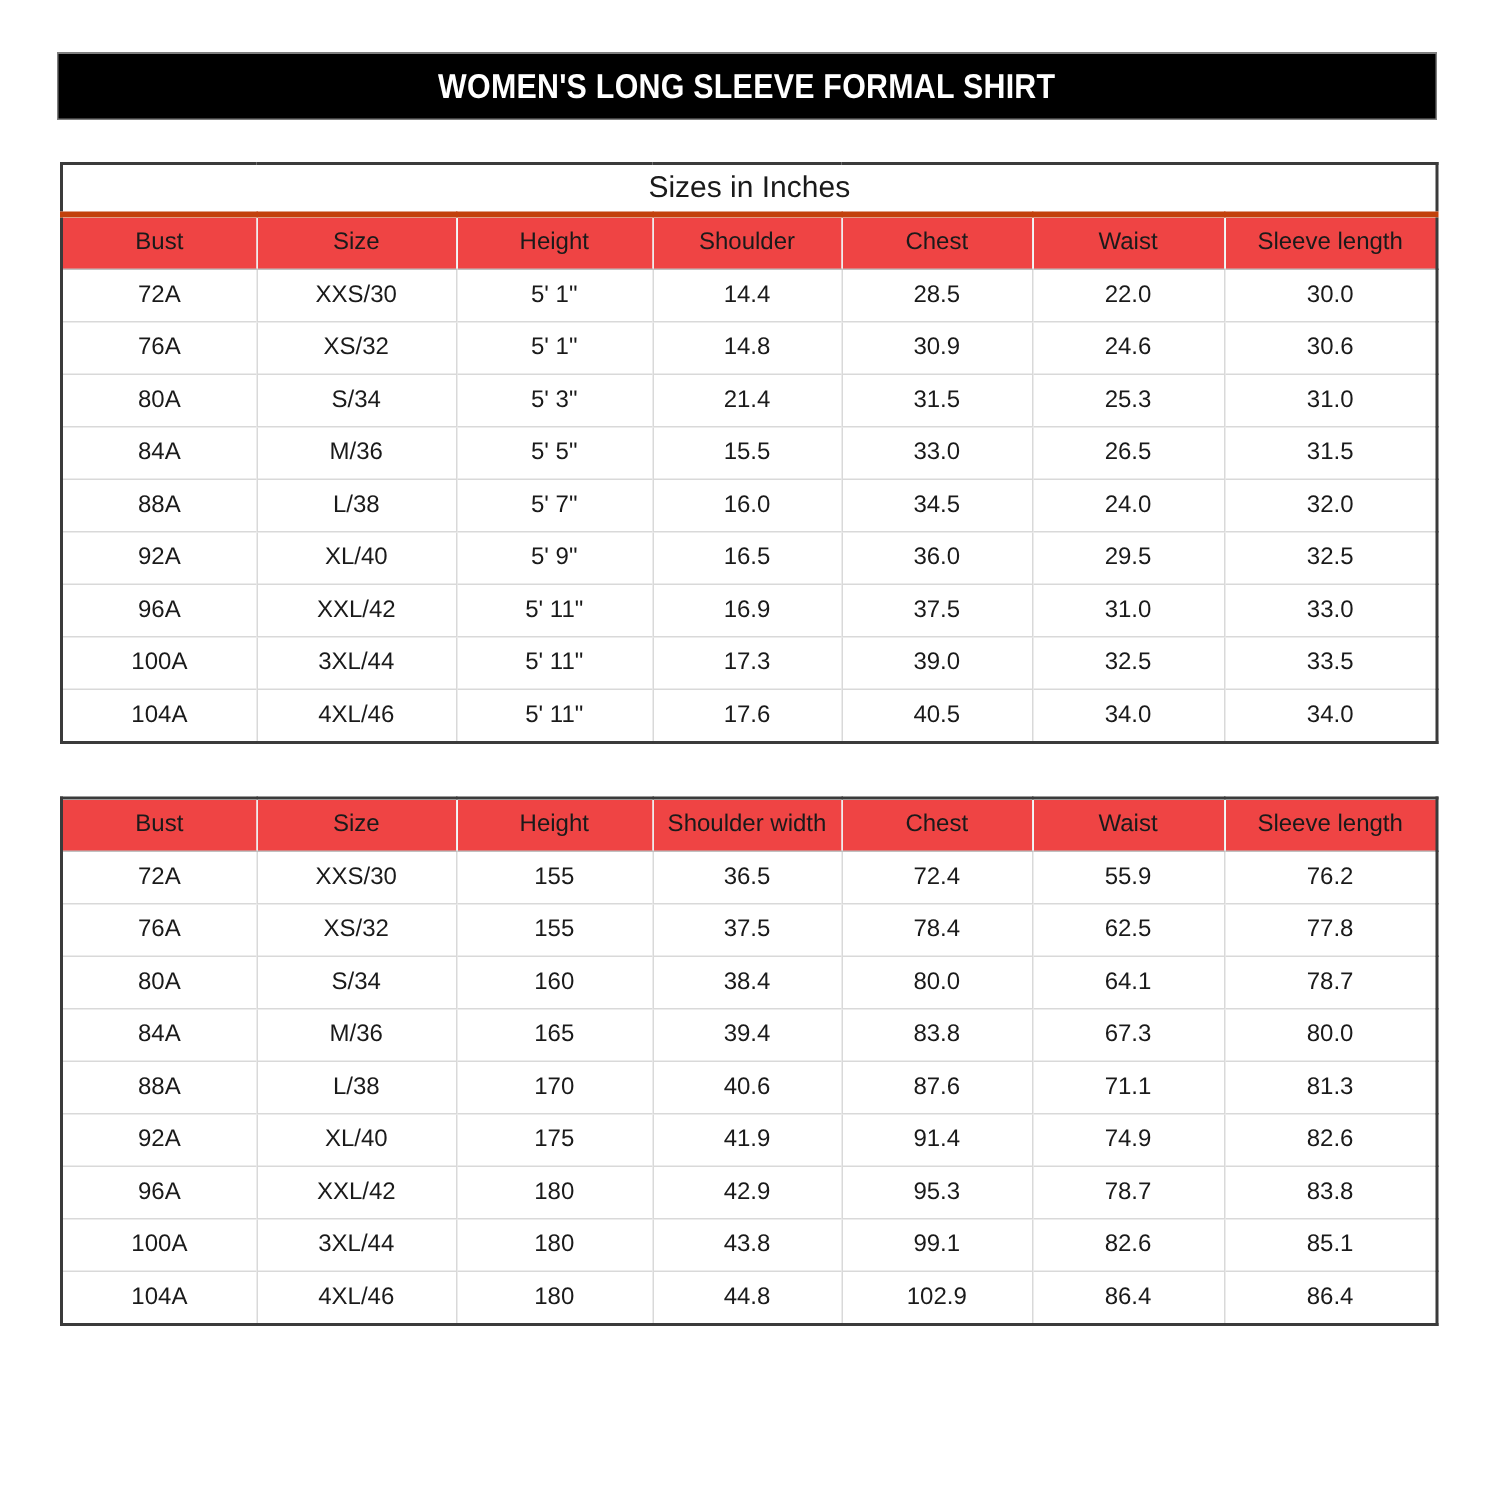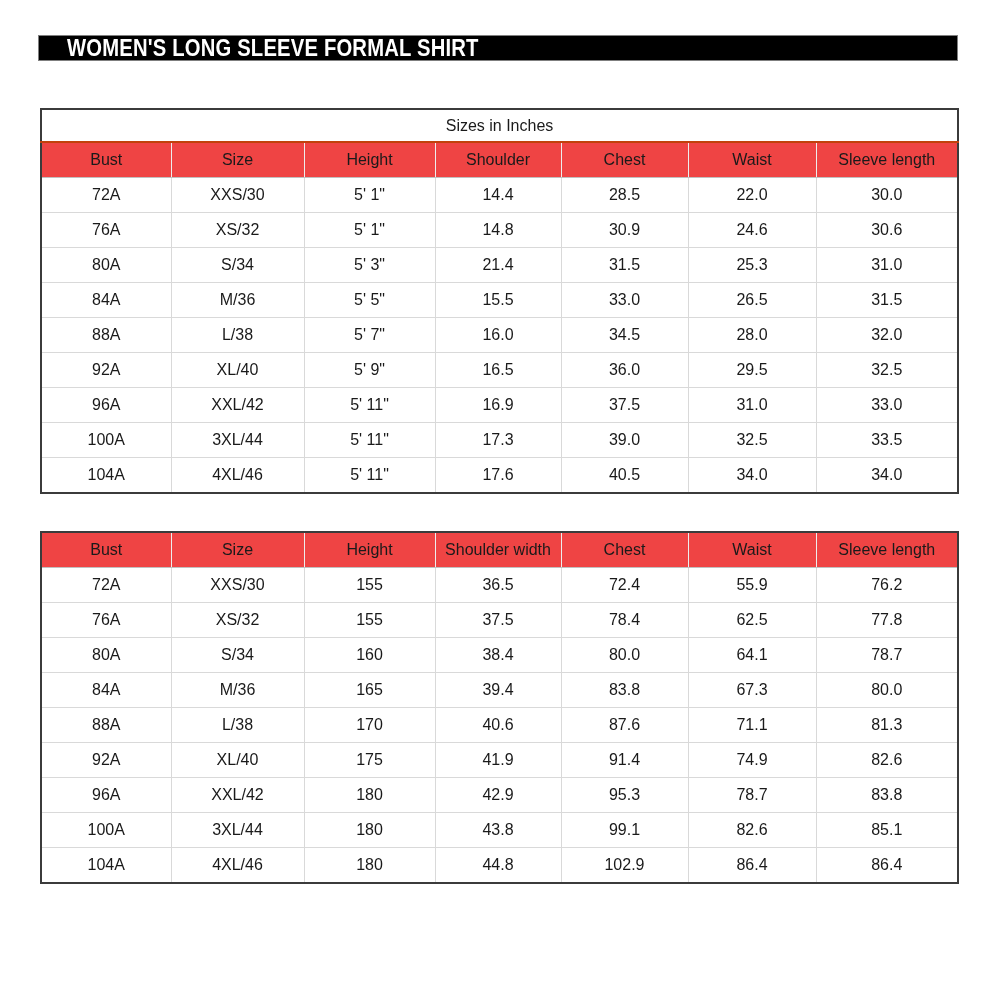--- a/index.html
+++ b/index.html
@@ -9,27 +9,27 @@
     height: 1000px;
     background: #ffffff;
     font-family: "Liberation Sans", sans-serif;
     color: #1a1a1a;
   }
   .banner {
     position: absolute;
     left: 38px;
     top: 35px;
     width: 920px;
-    height: 26px;
+    height: 45px;
     box-sizing: border-box;
     background: #000000;
     border: 1px solid #7f7f7f;
     display: flex;
     align-items: center;
-    justify-content: flex-start;
+    justify-content: center;
   }
   .banner-text {
     color: #ffffff;
     font-weight: 700;
     font-size: 23px;
     letter-spacing: 0.2px;
     transform: scaleX(0.88);
     white-space: nowrap;
   }
   table.size-table {
@@ -47,22 +47,22 @@
     text-align: center;
     vertical-align: middle;
     padding: 0;
     font-weight: 400;
     overflow: hidden;
     white-space: nowrap;
   }
   .title-row td {
     height: 31px;
     background: #ffffff;
-    border-bottom: 2px solid #c2410c;
-    font-size: 16px;
+    border-bottom: 4px solid #c2410c;
+    font-size: 20px;
   }
   .header-row th {
     height: 34px;
     background: #ef4444;
     border-bottom: 1px solid #c0c0c0;
     border-left: 1px solid #ededed;
   }
   .header-row th:first-child { border-left: none; }
   .data-row td {
     height: 34px;
@@ -139,21 +139,21 @@
         <td>33.0</td>
         <td>26.5</td>
         <td>31.5</td>
       </tr>
       <tr class="data-row">
         <td>88A</td>
         <td>L/38</td>
         <td>5' 7"</td>
         <td>16.0</td>
         <td>34.5</td>
-        <td>28.0</td>
+        <td>24.0</td>
         <td>32.0</td>
       </tr>
       <tr class="data-row">
         <td>92A</td>
         <td>XL/40</td>
         <td>5' 9"</td>
         <td>16.5</td>
         <td>36.0</td>
         <td>29.5</td>
         <td>32.5</td>

